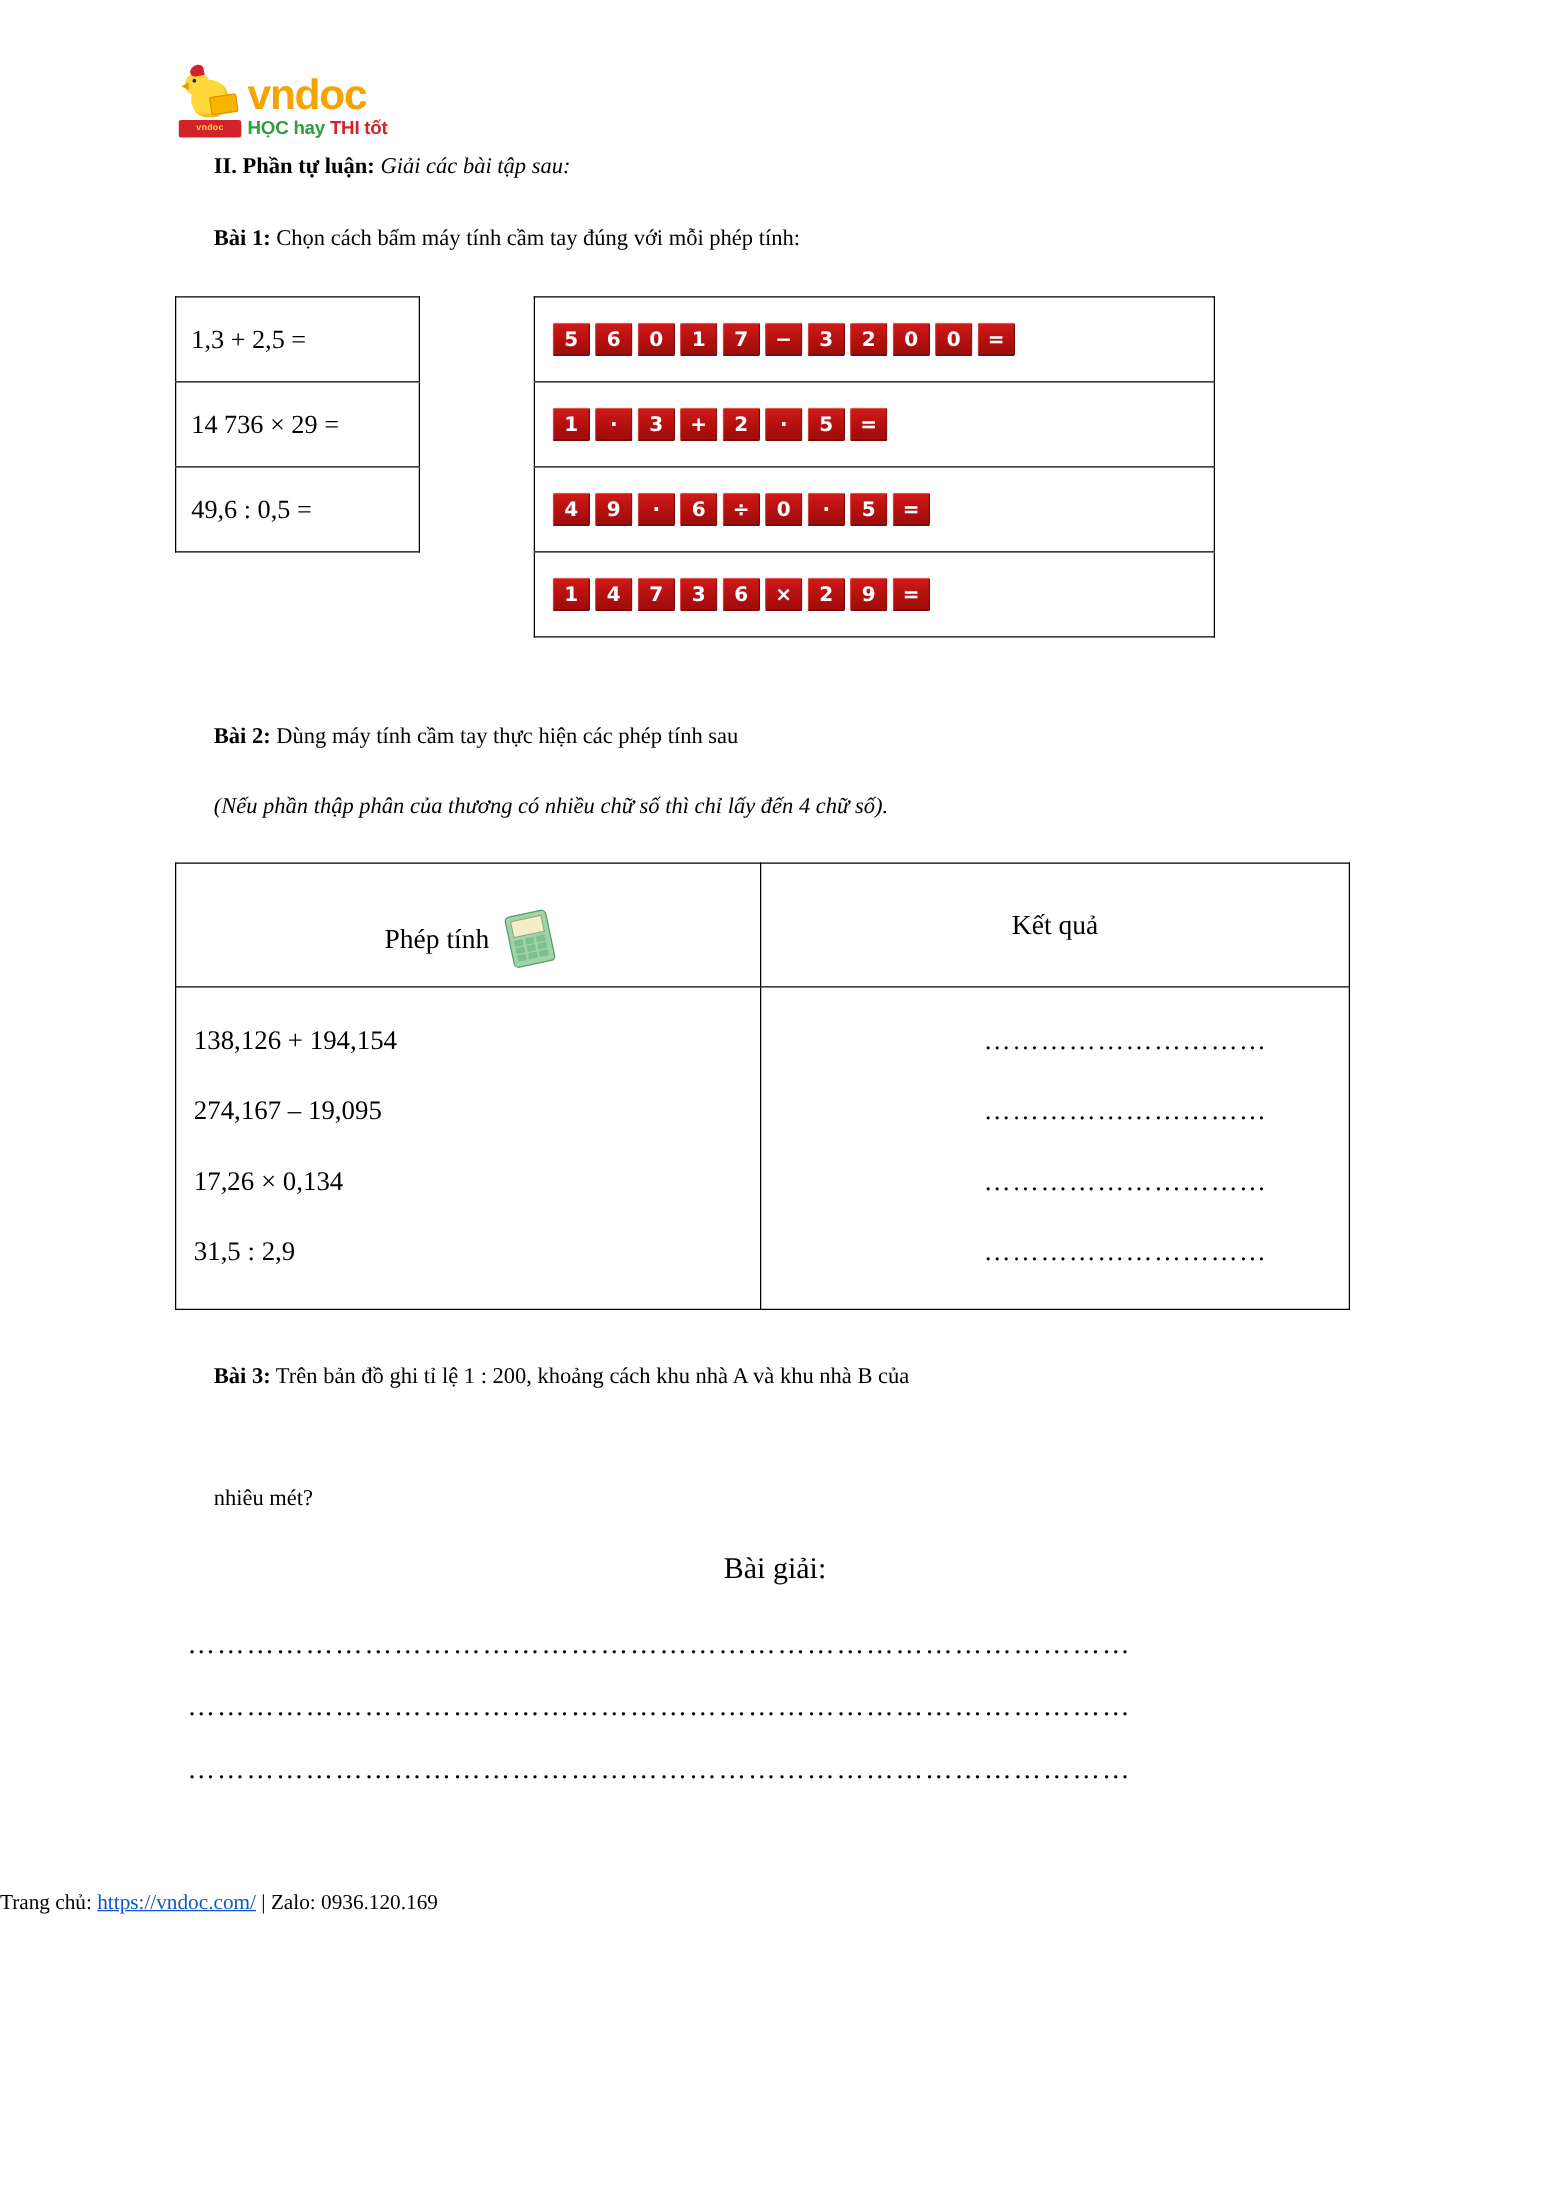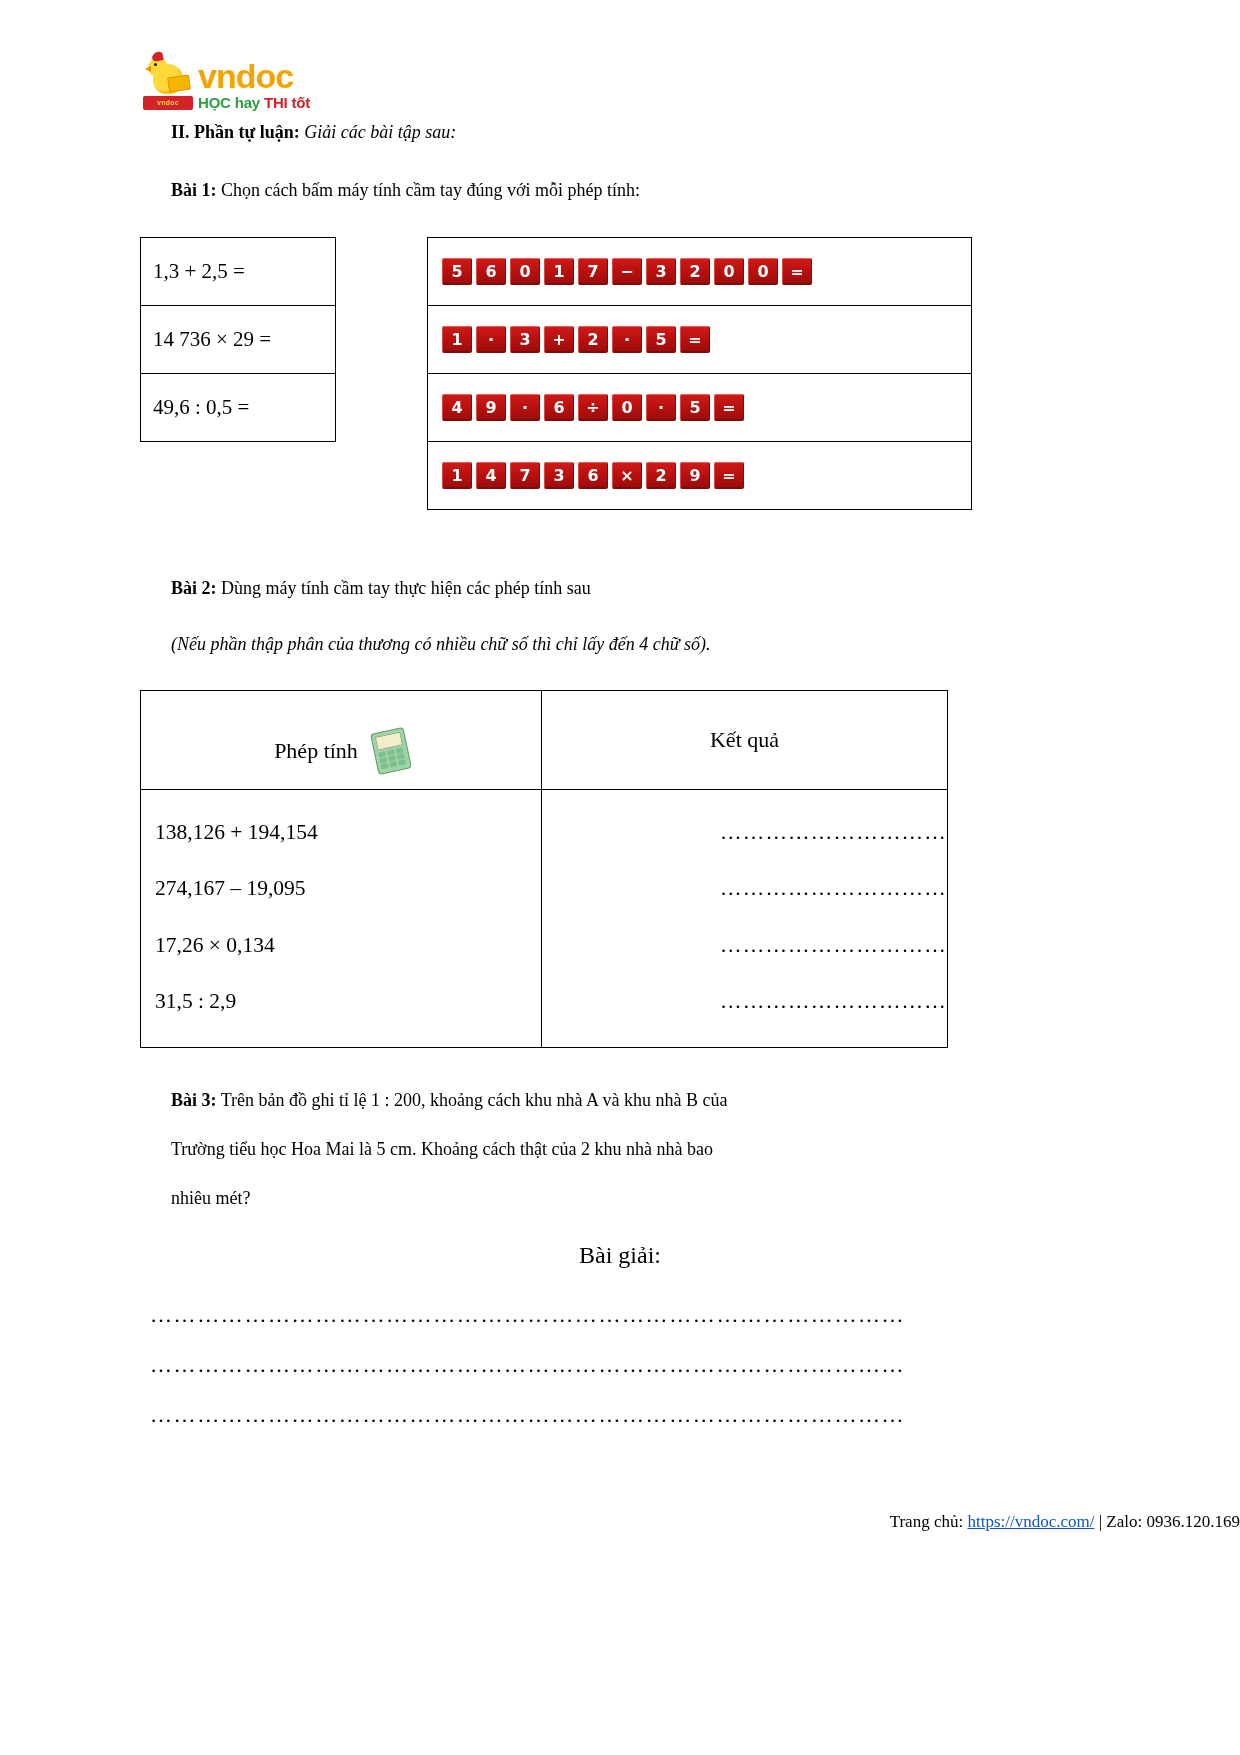--- a/index.html
+++ b/index.html
@@ -186,21 +186,21 @@
     text-align: center;
     padding: 0 4px;
     box-sizing: border-box;
   }
 
   
   .t2 {
     position: absolute;
     left: 140px;
     top: 690px;
-    width: 808px;
+    width: 940px;
     border: 1.6px solid #000;
   }
   .t2 th, .t2 td {
     border: 1.3px solid #000;
     box-sizing: border-box;
   }
   .t2 .hdr-left, .t2 .hdr-right {
     height: 99px;
     font-weight: normal;
     font-size: 22px;
@@ -273,21 +273,21 @@
     white-space: nowrap;
     overflow: hidden;
   }
 
   
   .footer {
     position: absolute;
     left: 0;
     right: 0;
     top: 1512px;
-    text-align: right;
+    text-align: left;
     font-family: "Liberation Serif", serif;
     font-size: 17px;
     color: #000;
   }
   .footer a {
     color: #1155cc;
     text-decoration: underline;
   }
 </style>
 </head>
@@ -442,21 +442,20 @@
         <span class="dots-cell">…………………………</span>
         <span class="dots-cell">…………………………</span>
       </td>
     </tr>
   </tbody>
     </table>
 
   <div class="sec-heading" style="top:1090px;">
     <span class="b">Bài 3:</span><span> Trên bản đồ ghi tỉ lệ 1 : 200, khoảng cách khu nhà A và khu nhà B của</span>
   </div>
-  <div class="sec-heading" style="top:1139px;">Trường tiểu học Hoa Mai là 5 cm. Khoảng cách thật của 2 khu nhà nhà bao</div>
   <div class="sec-heading" style="top:1188px;">nhiêu mét?</div>
 
   <div style="position:absolute;left:0;right:0;top:1242px;text-align:center;font-size:24px;">Bài giải:</div>
 
   <div class="answer-line" style="top:1302px;">……………………………………………………………………………………</div>
   <div class="answer-line" style="top:1352px;">……………………………………………………………………………………</div>
   <div class="answer-line" style="top:1402px;">……………………………………………………………………………………</div>
 
   <div class="footer">
     <span>Trang chủ: </span><a href="#">https://vndoc.com/</a><span> | Zalo: 0936.120.169</span>

